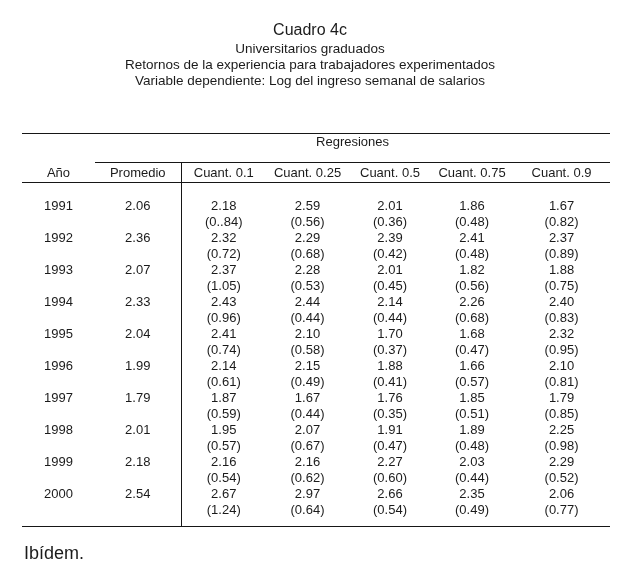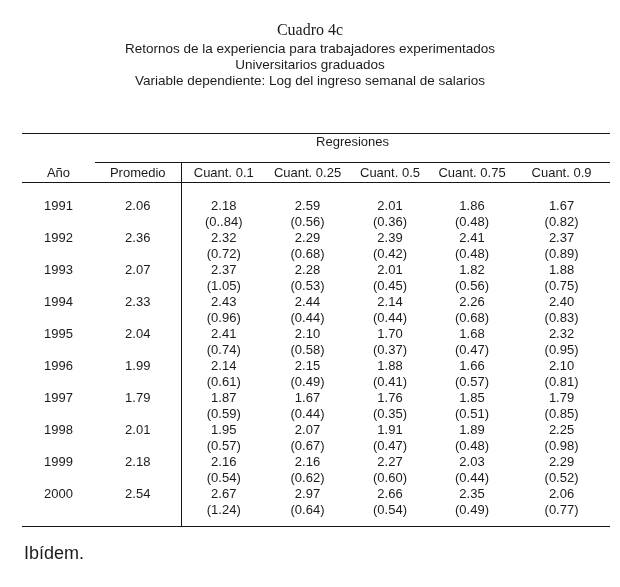--- a/index.html
+++ b/index.html
@@ -13,21 +13,21 @@
     overflow: hidden;
     font-family: "Liberation Sans", sans-serif;
     color: #1b1b1b;
     -webkit-font-smoothing: antialiased;
   }
   .title-block {
     padding-top: 20px;
     text-align: center;
   }
   .doc-title {
-    font-family: Liberation Serif, serif;
+    font-family: Liberation Sans, sans-serif;
     font-size: 16px;
     line-height: 19px;
     margin: 0 0 2px 0;
     font-weight: normal;
   }
   .subtitle-line {
     font-size: 13.5px;
     line-height: 15.8px;
     white-space: pre-wrap;
   }
@@ -67,22 +67,22 @@
   .footnote {
     margin: 16px 0 0 24px;
     font-size: 18px;
   }
 </style>
 </head>
 <body>
 
 <div class="title-block">
   <div class="doc-title">Cuadro 4c</div>
+  <div class="subtitle-line">Universitarios graduados</div>
   <div class="subtitle-line">Retornos de la experiencia para trabajadores experimentados</div>
-  <div class="subtitle-line">Universitarios graduados</div>
   <div class="subtitle-line">Variable dependiente: Log del ingreso semanal de salarios</div>
 </div>
 
 <table class="data-table">
   <colgroup>
     <col style="width:73px">
     <col style="width:86px">
     <col style="width:85px">
     <col style="width:83px">
     <col style="width:82px">

